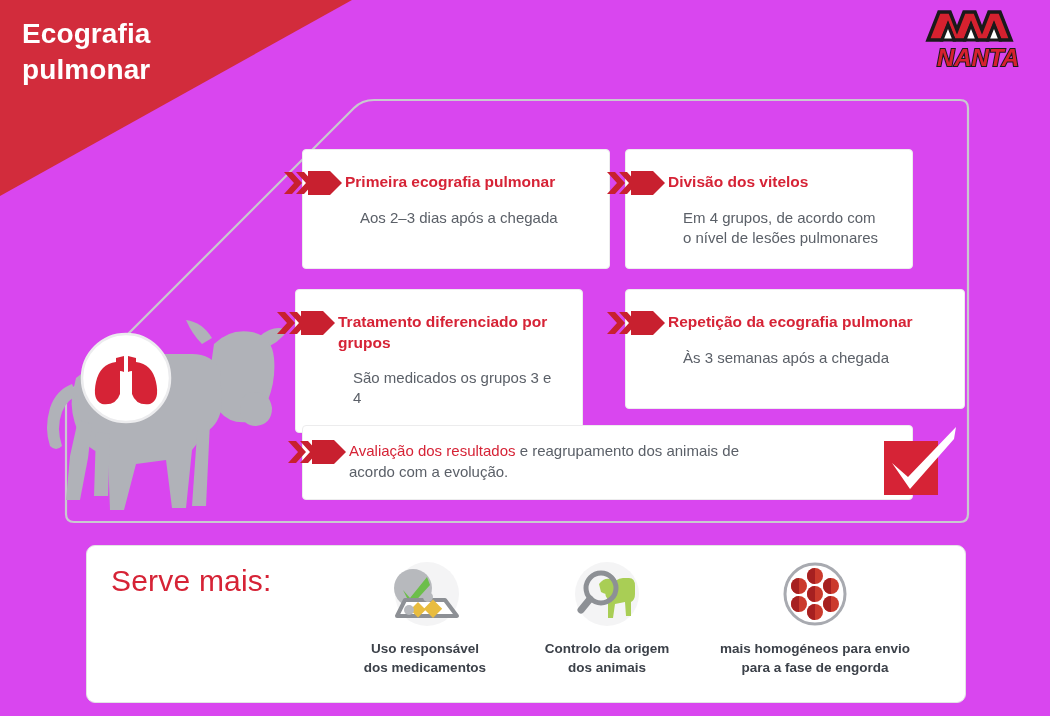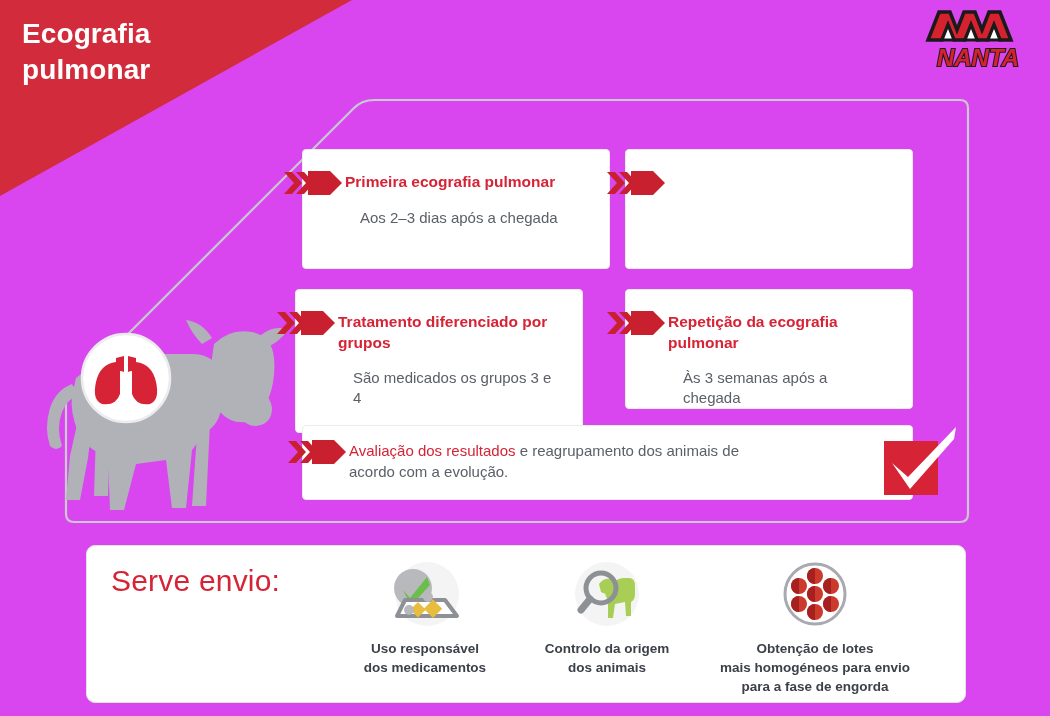--- a/index.html
+++ b/index.html
@@ -74,21 +74,21 @@
     position: absolute;
     box-sizing: border-box;
     background: #ffffff;
     border: 1px solid #ececed;
     border-radius: 4px;
     z-index: 2;
   }
   #card-1 { left: 302px; top: 149px; width: 308px; height: 120px; }
   #card-2 { left: 625px; top: 149px; width: 288px; height: 120px; }
   #card-3 { left: 295px; top: 289px; width: 288px; height: 144px; }
-  #card-4 { left: 625px; top: 289px; width: 288px; height: 120px; padding-left: 40px; }
+  #card-4 { left: 625px; top: 289px; width: 340px; height: 120px; padding-left: 40px; }
   #card-5 { left: 302px; top: 425px; width: 611px; height: 75px; }
 
   .card-inner {
     position: absolute;
     left: 42px;
     right: 12px;
     top: 22px;
   }
   #card-5 .card-inner { top: 14px; left: 46px; right: 130px; }
 
@@ -266,20 +266,24 @@
     </div>
   </div>
 
   <div class="card" id="card-2">
     <svg class="badge" viewBox="0 0 58 26" xmlns="http://www.w3.org/2000/svg">
       <path d="M0 2 L10 13 L0 24 L8 24 L18 13 L8 2 Z" fill="#c8202f"></path>
       <path d="M12 2 L22 13 L12 24 L20 24 L30 13 L20 2 Z" fill="#c8202f"></path>
       <path d="M24 1 L46 1 L58 13 L46 25 L24 25 Z" fill="#c8202f"></path>
     </svg>
     <div class="badge-num">2</div>
+    <div class="card-inner">
+      <p class="card-title">Divisão dos vitelos</p>
+      <p class="card-sub">Em 4 grupos, de acordo com o nível de lesões pulmonares</p>
+    </div>
   </div>
 
   <div class="card" id="card-3">
     <svg class="badge" viewBox="0 0 58 26" xmlns="http://www.w3.org/2000/svg">
       <path d="M0 2 L10 13 L0 24 L8 24 L18 13 L8 2 Z" fill="#c8202f"></path>
       <path d="M12 2 L22 13 L12 24 L20 24 L30 13 L20 2 Z" fill="#c8202f"></path>
       <path d="M24 1 L46 1 L58 13 L46 25 L24 25 Z" fill="#c8202f"></path>
     </svg>
     <div class="badge-num">3</div>
     <div class="card-inner">
@@ -312,21 +316,21 @@
       <div class="card-flow"><span class="hl">Avaliação dos resultados</span><span> e reagrupamento dos animais de acordo com a evolução.</span></div>
     </div>
   </div>
 
   <svg id="bigcheck" viewBox="0 0 78 72" xmlns="http://www.w3.org/2000/svg">
     <rect x="2" y="16" width="54" height="54" fill="#d62336"></rect>
     <path d="M10 38 L26 52 L74 2 L72 14 L28 64 Z" fill="#ffffff"></path>
   </svg>
 
   <div id="bottom-panel">
-    <div id="serve-para">Serve envio:</div>
+    <div id="serve-para">Serve mais:</div>
 
     <div class="benefit" id="benefit-1">
       <svg class="benefit-icon" width="84" height="76" viewBox="0 0 84 76" xmlns="http://www.w3.org/2000/svg">
         <circle cx="44" cy="34" r="32" fill="#f4f4f5"></circle>
         <circle cx="30" cy="28" r="19" fill="#b7b9bd"></circle>
         <path d="M20 30 L27 38 L44 17 L47 25 L28 46 Z" fill="#6cbe4a"></path>
         <path d="M14 56 L22 40 L62 40 L74 56 Z" fill="#ffffff" stroke="#8d9095" stroke-width="4" stroke-linejoin="round"></path>
         <rect x="30" y="44" width="11" height="11" transform="rotate(45 35 49)" fill="#e8bc3f"></rect>
         <rect x="44" y="42" width="13" height="13" transform="rotate(45 50 48)" fill="#e8bc3f"></rect>
         <circle cx="45" cy="37" r="5" fill="#b7b9bd"></circle>
@@ -370,20 +374,19 @@
             <path d="M42 26 A8 8 0 0 0 42 42 Z" fill="#a62020"></path>
           <circle cx="26" cy="44" r="8" fill="#cb3a2c"></circle>
             <path d="M26 36 A8 8 0 0 0 26 52 Z" fill="#a62020"></path>
           <circle cx="58" cy="44" r="8" fill="#cb3a2c"></circle>
             <path d="M58 36 A8 8 0 0 0 58 52 Z" fill="#a62020"></path>
           <circle cx="42" cy="52" r="8" fill="#cb3a2c"></circle>
             <path d="M42 44 A8 8 0 0 0 42 60 Z" fill="#a62020"></path>
         </g>
       </svg>
       <div class="benefit-label">
-        <div>Obtenção de lotes</div>
         <div>mais homogéneos para envio</div>
         <div>para a fase de engorda</div>
       </div>
     </div>
   </div>
 
 </div>
 
 </body></html>

